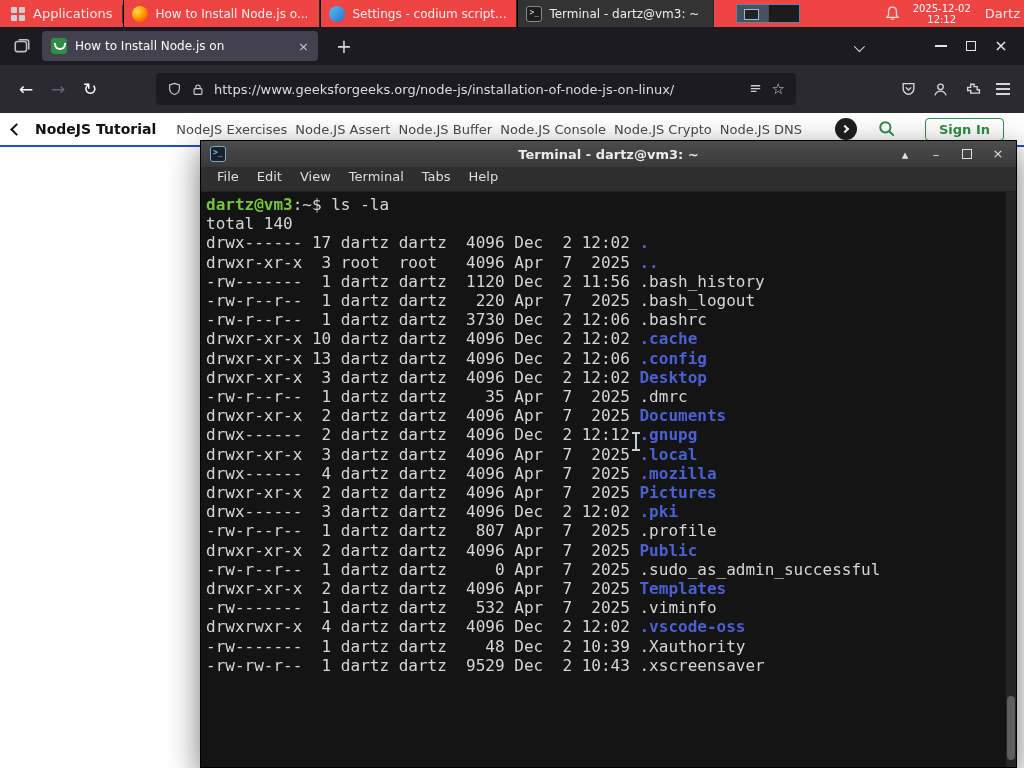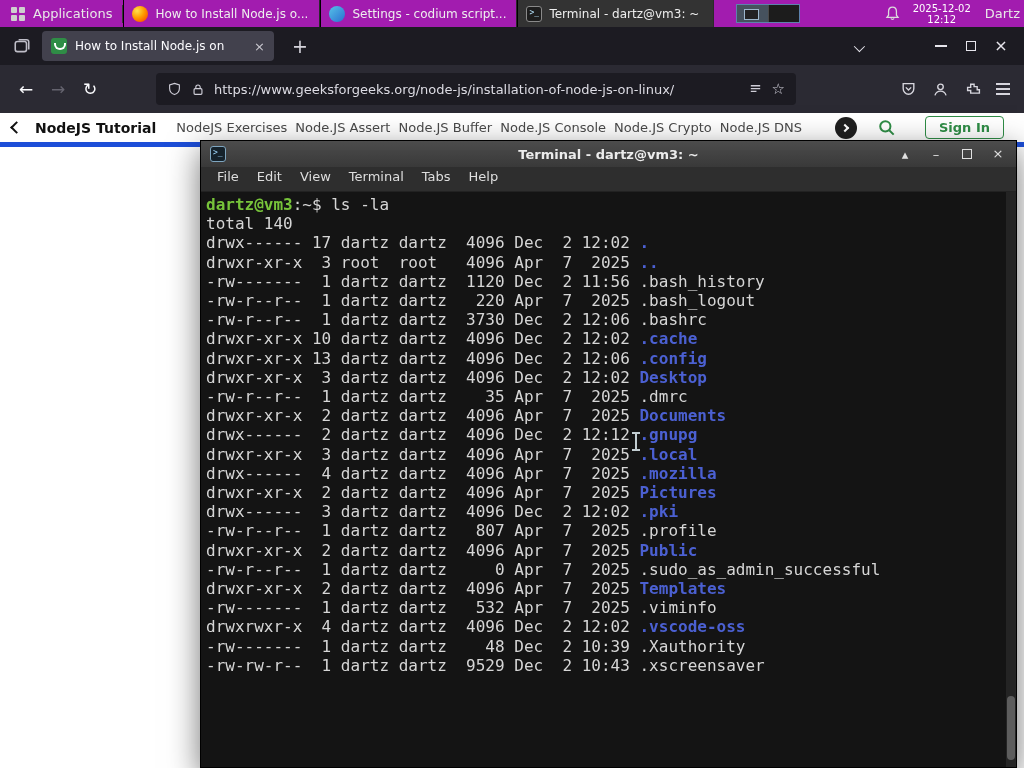--- a/index.html
+++ b/index.html
@@ -1,20 +1,20 @@
 <!DOCTYPE html>
 <html style="--tgreen: #77c43a; --tblue: #4b60d2; --tdim: #5e5e5e;"><head>
 <meta charset="utf-8">
 <style>
   html,body{margin:0;padding:0;width:1024px;height:768px;overflow:hidden;
     font-family:"DejaVu Sans","Liberation Sans",sans-serif;background:#fff;}
   *{box-sizing:border-box;}
 
   
-  .panel{position:absolute;left:0;top:0;width:1024px;height:27px;background:#a21caf;
+  .panel{position:absolute;left:0;top:0;width:1024px;height:27px;background:#ef4444;
     display:flex;align-items:center;color:#e8e8e8;font-size:13px;z-index:50;}
   .apps{display:flex;align-items:center;gap:7px;height:100%;padding:0 10px;cursor:default;}
   .apps svg{display:block;}
   .psep{width:1px;height:18px;background:#3a3a3a;}
   .taskbar{display:flex;height:100%;}
   .task-btn{display:flex;align-items:center;gap:7px;width:197px;height:100%;
     padding:0 8px;border-right:1px solid #2a2a2a;border-left:1px solid #000;}
   .task-btn.active{background:#333;}
   .tlabel{white-space:nowrap;overflow:hidden;text-overflow:ellipsis;font-size:12px;color:#eee;}
   .ticon{width:16px;height:16px;flex:0 0 16px;border-radius:50%;position:relative;}
@@ -33,21 +33,21 @@
   .bell{margin-left:84px;display:grid;place-items:center;}
   .clock{margin-left:12px;display:flex;flex-direction:column;align-items:center;
     font-size:10px;line-height:11px;color:#fff;}
   .user{margin-left:14px;padding-right:4px;font-size:13px;white-space:nowrap;}
 
   
   .browser{position:absolute;left:0;top:27px;width:1024px;height:741px;background:#fff;}
   .tabbar{height:38px;background:#1c1b22;display:flex;align-items:center;padding:0 8px;}
   .ffview{width:28px;height:28px;display:grid;place-items:center;border-radius:4px;}
   .tab{display:flex;align-items:center;gap:8px;background:#42414d;height:30px;border-radius:4px;
-    padding:0 9px;margin-left:6px;width:232px;color:#fbfbfe;font-size:12px;}
+    padding:0 9px;margin-left:6px;width:276px;color:#fbfbfe;font-size:12px;}
   .favicon{width:16px;height:16px;flex:0 0 16px;border-radius:3px;background:#2f8d46;position:relative;}
   .favicon::after{content:"";position:absolute;left:3px;top:5px;width:8px;height:5px;
     border:2px solid #fff;border-top:none;border-radius:0 0 7px 7px;}
   .tab-title{flex:1;white-space:nowrap;overflow:hidden;text-overflow:ellipsis;}
   .tab-close{color:#c9c8d0;font-size:13px;padding-left:2px;}
   .newtab{color:#d5d4dc;font-size:19px;margin-left:12px;padding:0 6px;}
   .tab-right{margin-left:auto;display:flex;align-items:center;color:#e6e5ec;}
   .chev{width:8px;height:8px;border-right:1.6px solid currentColor;border-bottom:1.6px solid currentColor;
     display:inline-block;}
   .chev.down{transform:rotate(45deg) translateY(-2px);}
@@ -62,21 +62,21 @@
     font-size:17px;border-radius:4px;}
   .nav-btn.disabled{color:#64636e;}
   .urlbar{margin-left:50px;width:640px;height:32px;background:#1c1b22;border-radius:4px;
     display:flex;align-items:center;gap:9px;padding:0 11px;color:#cfced8;}
   .url-text{flex:1;font-size:13px;color:#dddce4;white-space:nowrap;overflow:hidden;}
   .star{font-size:15px;color:#cfced8;}
   .nav-icons{margin-left:auto;display:flex;align-items:center;gap:15px;padding-right:4px;color:#d6d5dd;}
   .burger{width:14px;height:2px;background:currentColor;display:block;
     box-shadow:0 -5px 0 currentColor,0 5px 0 currentColor;}
 
-  .site-header{height:34px;background:#fff;border-bottom:5px solid #1d4ed8;display:flex;
+  .site-header{height:34px;background:#fff;border-bottom:2px solid #1d4ed8;display:flex;
     align-items:center;padding:0 12px;gap:20px;font-size:13px;color:#4a4a4a;}
   .chev-black{width:9px;height:9px;border-left:2.2px solid #111;border-bottom:2.2px solid #111;
     transform:rotate(45deg);display:inline-block;margin-right:-6px;}
   .primary{font-weight:700;color:#111;font-size:14px;white-space:nowrap;}
   .slink{white-space:nowrap;}
   .site-links{display:flex;gap:8px;overflow:hidden;flex:1;}
   .next-circle{width:22px;height:22px;border-radius:50%;background:#1f1f1f;display:grid;
     place-items:center;flex:0 0 22px;margin-left:-28px;}
   .chev-white{width:6px;height:6px;border-right:2px solid #fff;border-top:2px solid #fff;
     transform:rotate(45deg);margin-left:-2px;}

